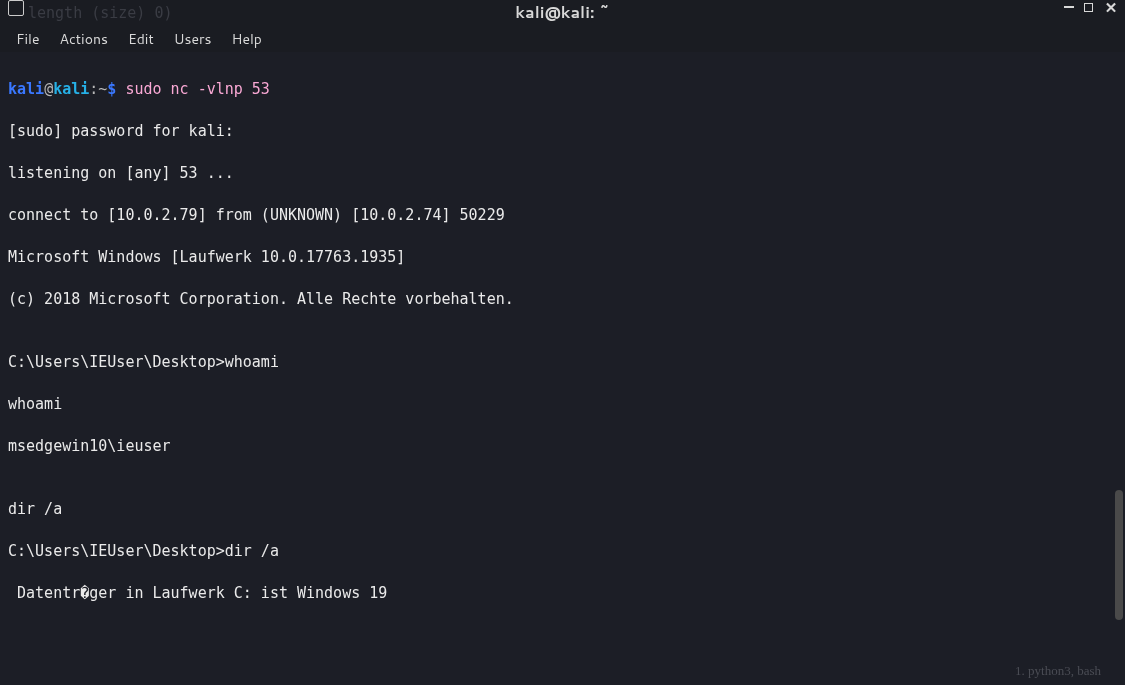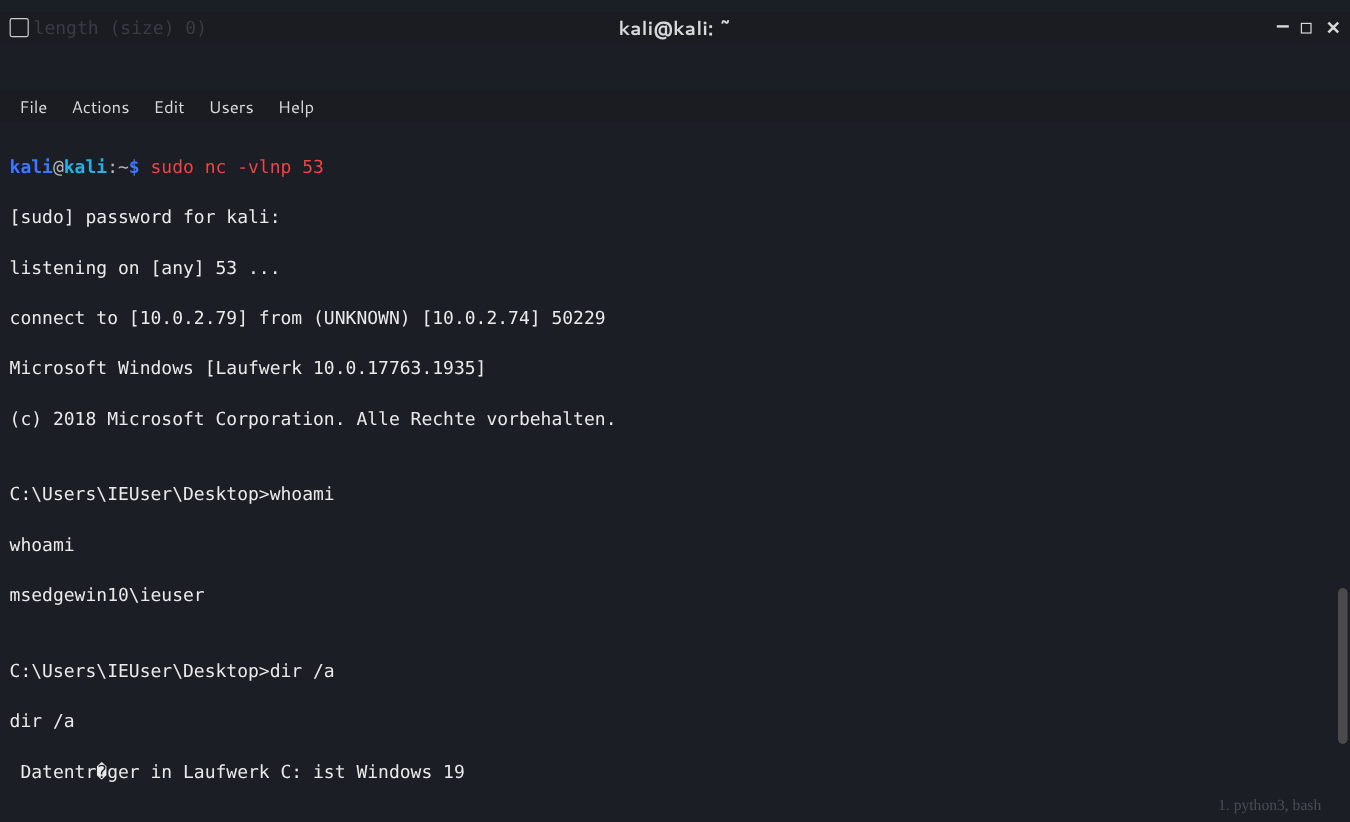--- a/index.html
+++ b/index.html
@@ -12,24 +12,22 @@
       height: 685px;
       background: #1c1e26;
       font-family: "DejaVu Sans Mono", "Liberation Mono", monospace;
       overflow: hidden;
       position: relative;
     }
     .titlebar {
       height: 26px;
       background: #1a1c22;
       display: flex;
-      align-items: center;
       padding: 0 8px;
       position: relative;
-      margin-top: 10px;
     }
     .titlebar-icon {
       width: 16px;
       height: 16px;
       border: 1.5px solid #ccc;
       border-radius: 2px;
       margin-right: 8px;
     }
     .titlebar-title {
       position: absolute;
@@ -73,21 +71,20 @@
       font-weight: bold;
       font-size: 15px;
     }
     .menubar {
       height: 26px;
       background: #1a1c22;
       display: flex;
       align-items: center;
       padding: 0 8px;
       gap: 4px;
-      margin-top: 40px;
     }
     .menu-item {
       color: #d8d8d8;
       font-family: "Cantarell", "DejaVu Sans", sans-serif;
       font-size: 14px;
       padding: 2px 8px;
       cursor: pointer;
     }
     .terminal-body {
       padding: 6px 8px;
@@ -98,21 +95,21 @@
     }
     .line {
       white-space: pre;
     }
     .user { color: #3a78ff; font-weight: bold; }
     .at { color: #b8b8b8; }
     .host { color: #26b0e6; font-weight: bold; }
     .colon { color: #b8b8b8; }
     .path { color: #b8b8b8; }
     .dollar { color: #3a78ff; font-weight: bold; }
-    .cmd-text { color: #ef4444; margin-top: 13px; }
+    .cmd-text { color: #f9a8d4; margin-top: 13px; }
     .scrollbar {
       position: absolute;
       right: 2px;
       top: 60px;
       width: 8px;
       height: 610px;
       background: transparent;
     }
     .scrollbar-thumb {
       position: absolute;
@@ -167,22 +164,22 @@
 <div class="line">[sudo] password for kali:</div>
 <div class="line">listening on [any] 53 ...</div>
 <div class="line">connect to [10.0.2.79] from (UNKNOWN) [10.0.2.74] 50229</div>
 <div class="line">Microsoft Windows [Laufwerk 10.0.17763.1935]</div>
 <div class="line">(c) 2018 Microsoft Corporation. Alle Rechte vorbehalten.</div>
 <div class="line"></div>
 <div class="line">C:\Users\IEUser\Desktop&gt;whoami</div>
 <div class="line">whoami</div>
 <div class="line">msedgewin10\ieuser</div>
 <div class="line"></div>
+<div class="line">dir /a</div>
 <div class="line">C:\Users\IEUser\Desktop&gt;dir /a</div>
-<div class="line">dir /a</div>
 <div class="line"> Datentr�ger in Laufwerk C: ist Windows 19</div>
 <div class="line"></div>
 
 <div class="line"></div>
 
 
 
 
 
 

